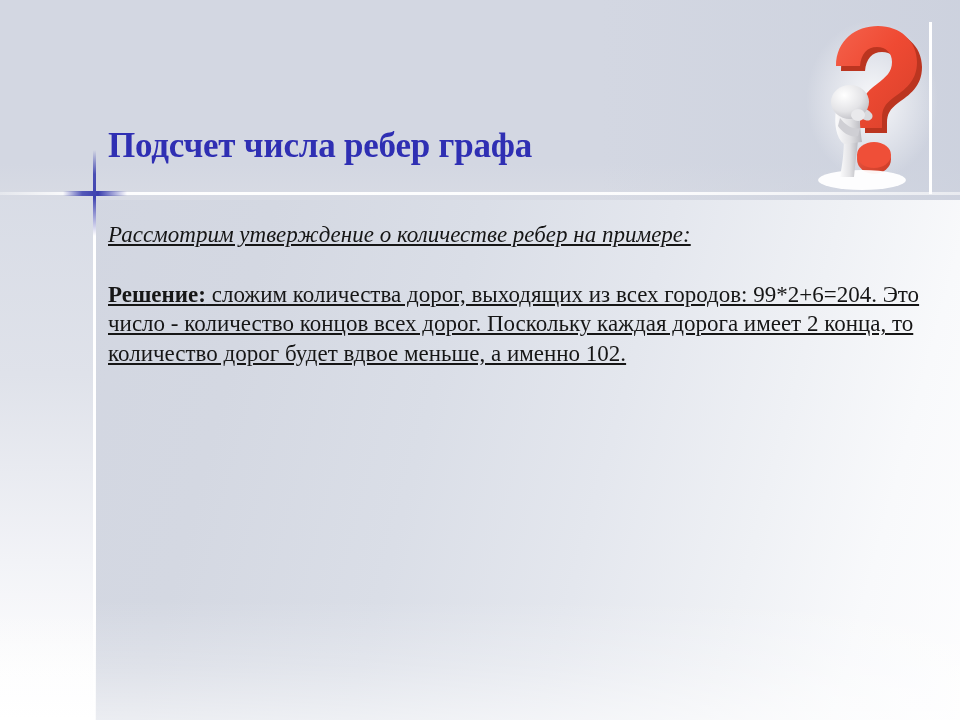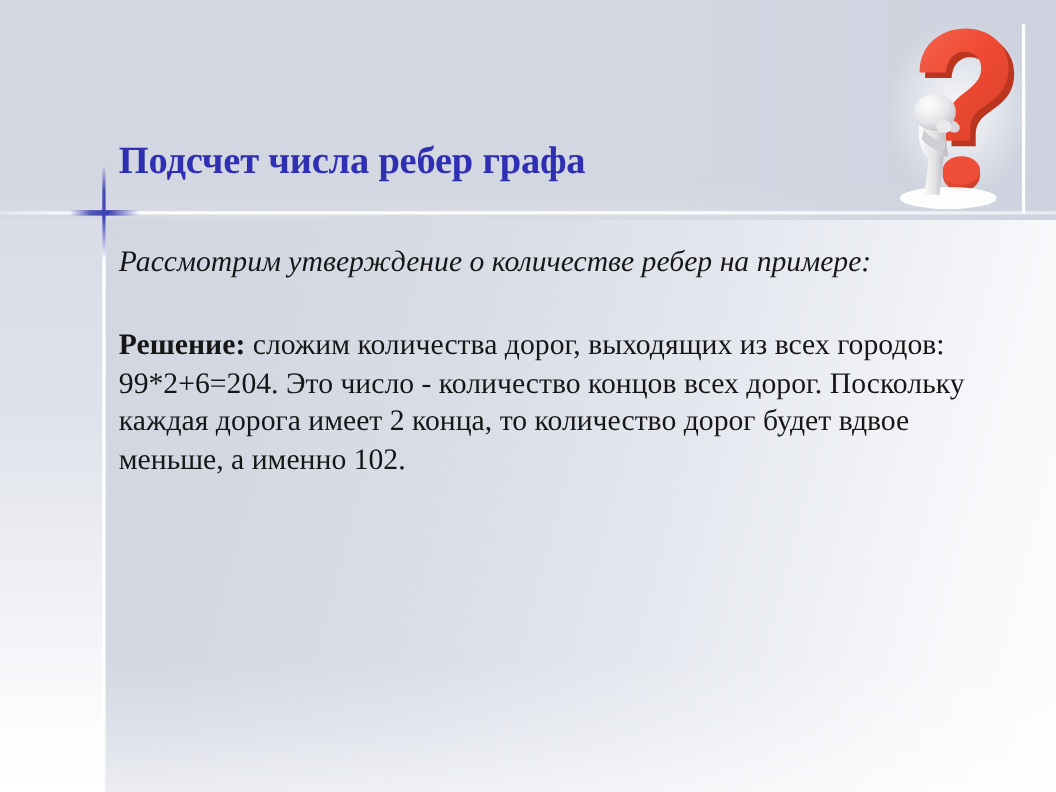--- a/index.html
+++ b/index.html
@@ -112,30 +112,31 @@
   
   .body-block {
     position: absolute;
     left: 108px;
     top: 220px;
     width: 812px;
   }
   .para {
     margin: 0 0 22px 0;
     font-family: "Liberation Serif", "DejaVu Serif", serif;
-    font-size: 27px;
+    font-size: 23px;
     line-height: 1.29;
     color: #161616;
+    text-decoration: underline;
   }
   .para.intro {
     font-style: italic;
     margin-bottom: 29px;
   }
   .para.solution {
-    margin-top: 41px;
+    margin-top: 30px;
   }
   .lead {
     font-weight: bold;
   }
 
   
   .qmark-art {
     position: absolute;
     left: 800px;
     top: 14px;

